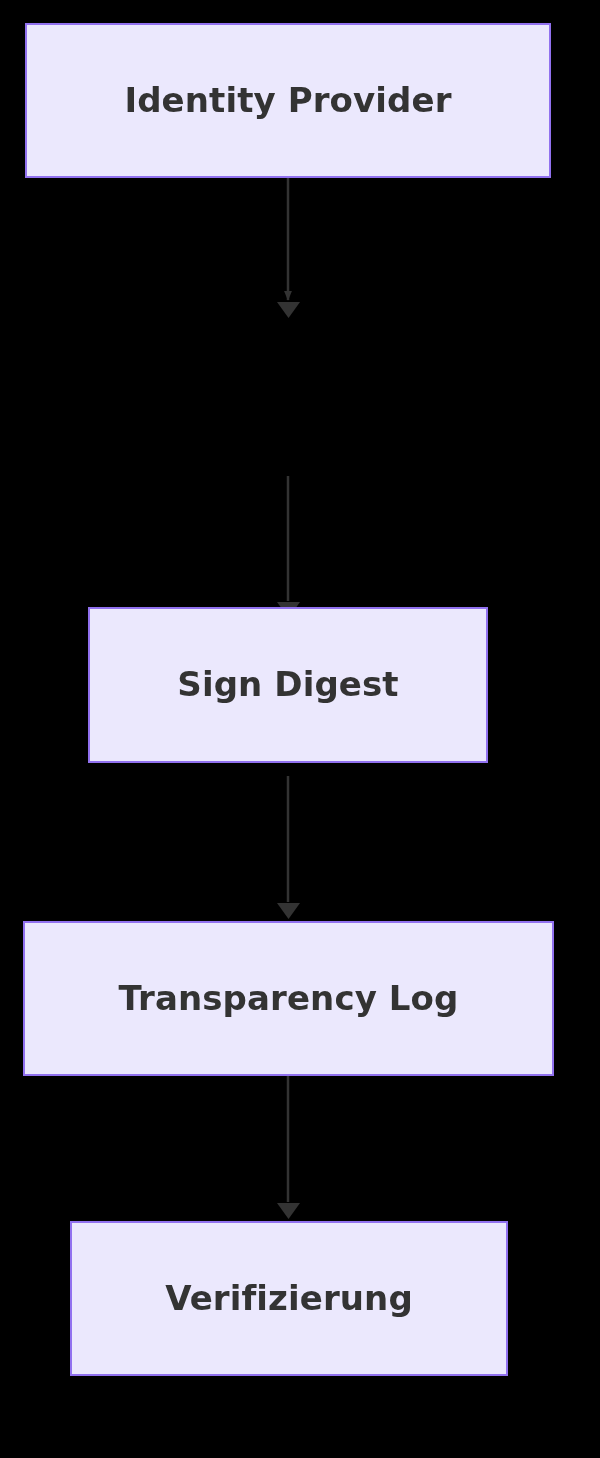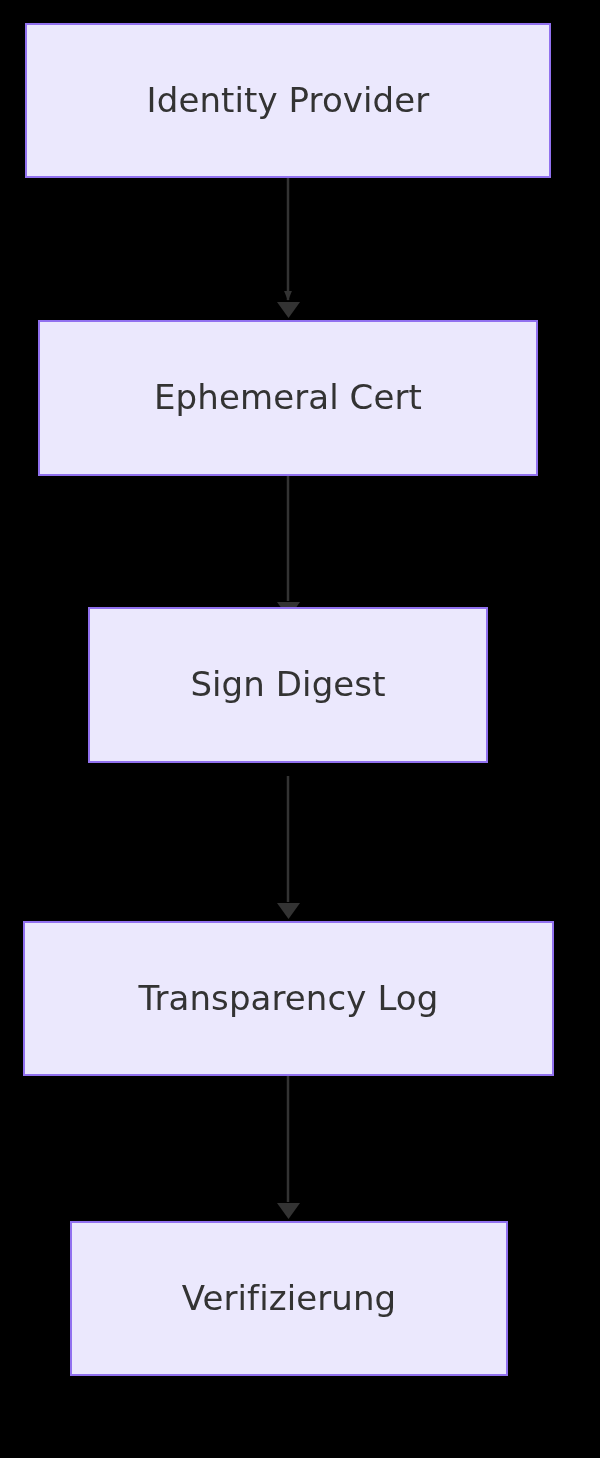--- a/index.html
+++ b/index.html
@@ -35,21 +35,21 @@
     border: 2px solid #9171ef;
     display: flex;
     align-items: center;
     justify-content: center;
     text-align: center;
   }
   .flow-node-label {
     color: #333333;
     font-size: 34px;
     line-height: 1.1;
-    font-weight: 400;
+    font-weight: 700;
     letter-spacing: 0.1px;
     white-space: nowrap;
   }
   
   .node-idp   { left: 25px;  top: 23px;   width: 526px; height: 155px; }
   .node-cert  { left: 38px;  top: 320px;  width: 500px; height: 156px; }
   .node-sign  { left: 88px;  top: 607px;  width: 400px; height: 156px; }
   .node-log   { left: 23px;  top: 921px;  width: 531px; height: 155px; }
   .node-verify{ left: 70px;  top: 1221px; width: 438px; height: 155px; }
 </style>
@@ -83,23 +83,20 @@
     <g>
       <path d="M 288,1076 L 288,1202" stroke="#333333" stroke-width="2.5" fill="none"></path>
       <polygon points="277,1203 300,1203 288.5,1219" fill="#333333"></polygon>
     </g>
   </svg>
 
   <div class="flow-node node-idp">
     <span class="flow-node-label">Identity Provider</span>
   </div>
 
-  <div class="flow-node node-cert">
-    <span class="flow-node-label">Ephemeral Cert</span>
-  </div>
 
   <div class="flow-node node-sign">
     <span class="flow-node-label">Sign Digest</span>
   </div>
 
   <div class="flow-node node-verify">
     <span class="flow-node-label">Verifizierung</span>
   </div>
 
   <div class="flow-node node-log">

